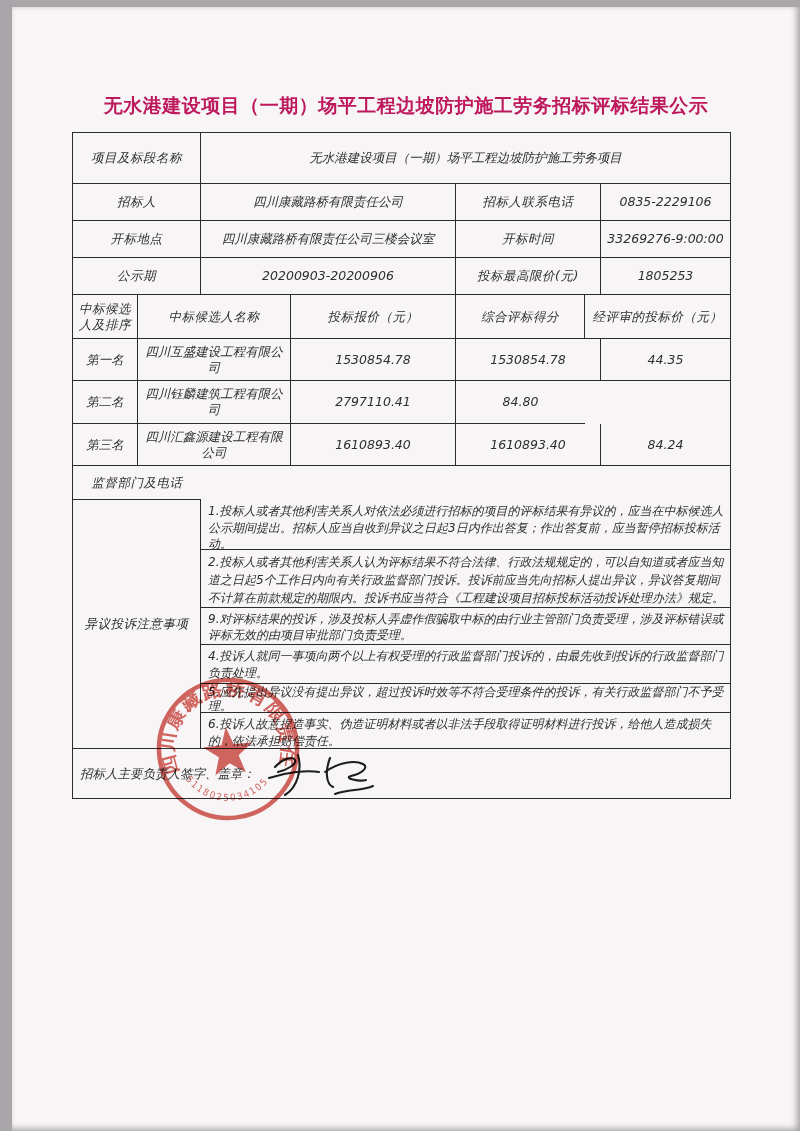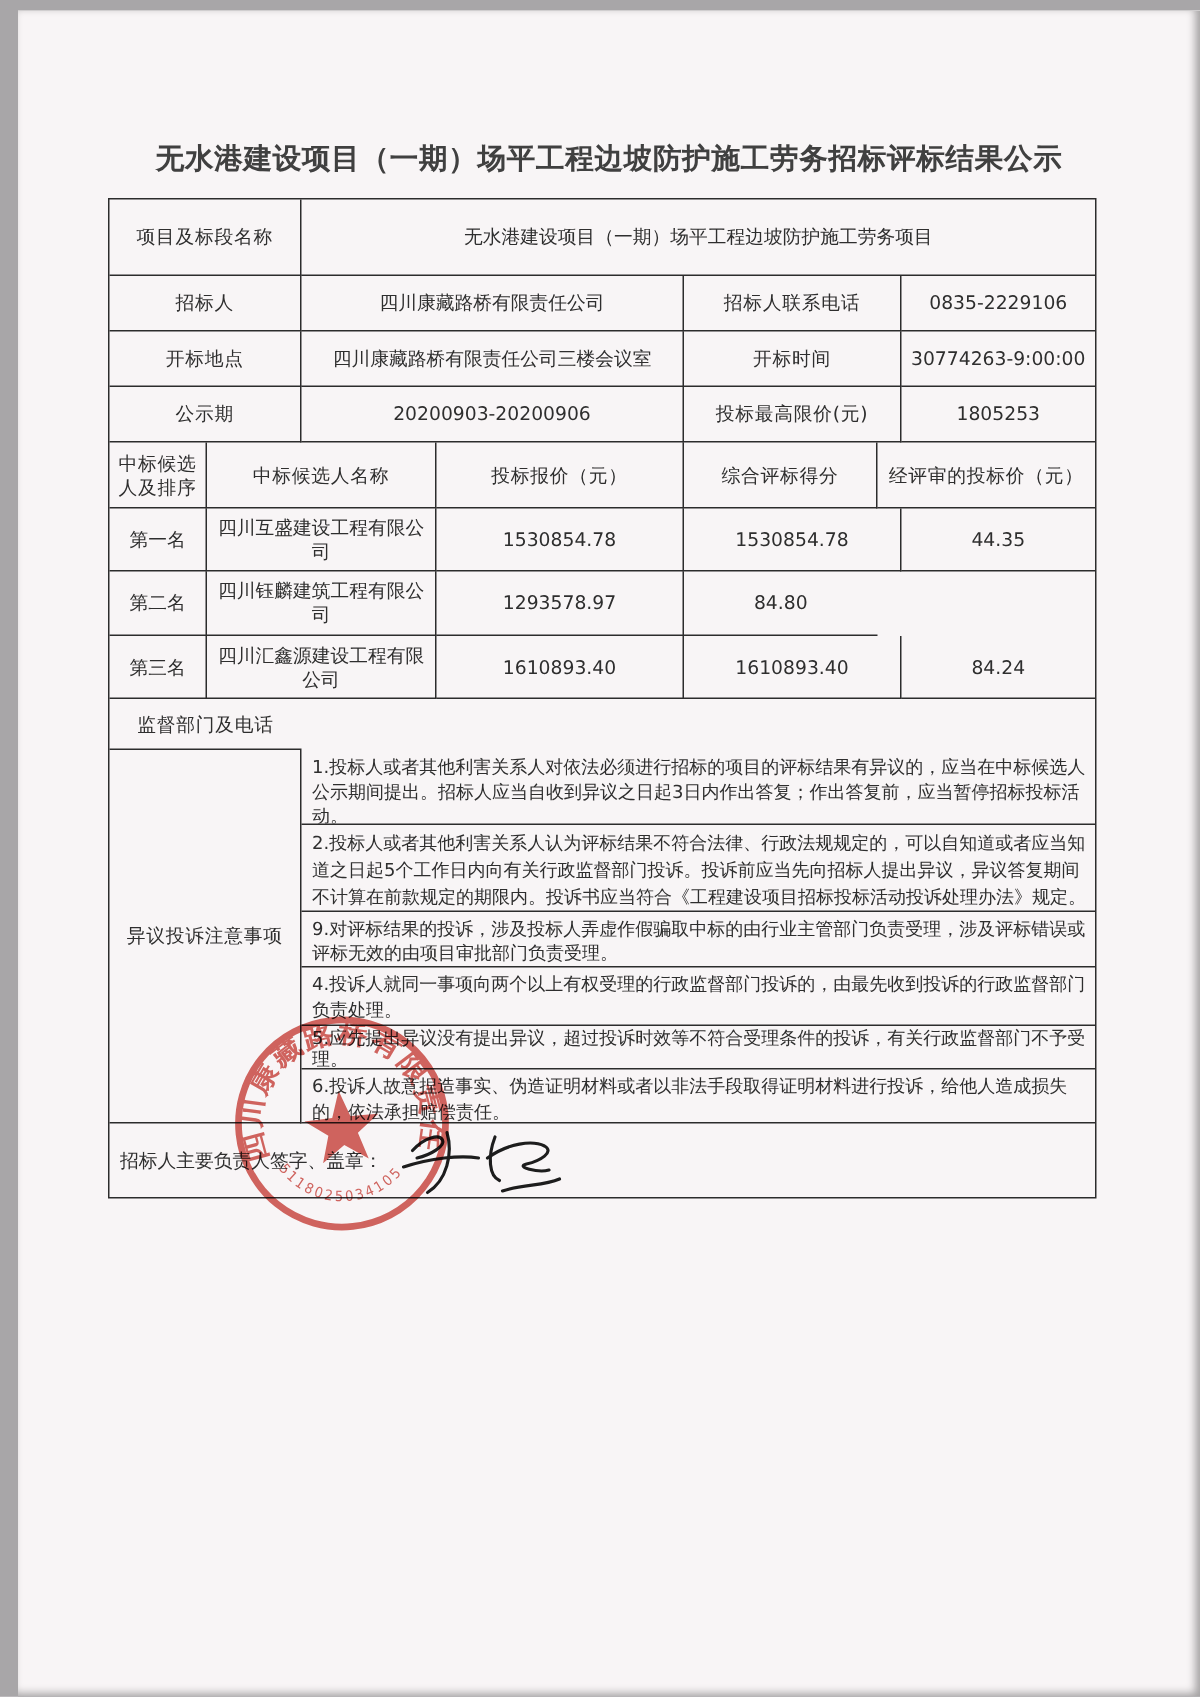--- a/index.html
+++ b/index.html
@@ -1,22 +1,22 @@
 <!DOCTYPE html>
 <html><head>
 <meta charset="utf-8">
 <style>
   html,body{margin:0;padding:0;background:#b0aeb0;font-family:"DejaVu Sans","Liberation Sans",sans-serif;}
   #stage{position:relative;width:800px;height:1131px;background:#a8a6a8;overflow:hidden;}
   #sheet{position:absolute;left:12px;top:7px;width:788px;height:1124px;background:#f8f5f6;box-shadow:-3px -2px 6px rgba(0,0,0,.35) inset;}
-  .title{position:absolute;left:0;top:86px;width:788px;text-align:center;font-size:19px;font-weight:bold;color:#404040;letter-spacing:.5px;}
+  .title{position:absolute;left:0;top:86px;width:788px;text-align:center;font-size:19px;font-weight:bold;color:#be185d;letter-spacing:.5px;}
   
   #tbl{position:absolute;left:60px;top:125px;width:657px;border:1.6px solid #2c2c2c;color:#2e2e2e;font-size:12.5px;}
   .row{display:flex;}
-  .cell{box-sizing:border-box;border-right:1.5px solid #2c2c2c;border-bottom:1.5px solid #2c2c2c;display:flex;align-items:center;justify-content:center;text-align:center;padding:2px 6px;line-height:16px;}
+  .cell{box-sizing:border-box;border-right:1.5px solid #2c2c2c;border-bottom:1.5px solid #2c2c2c;display:flex;align-items:center;justify-content:center;text-align:center;padding:2px 6px;line-height:16px;font-style:italic;}
   .cell:last-child{border-right:none;}
   .row:last-child > .cell{border-bottom:none;}
   .lab{letter-spacing:.5px;}
   
   .wA1{width:128px;} .wA2{width:529px;}
   .wB2{width:255px;} .wB3{width:145px;} .wB4{width:129px;}
   .wC1{width:65px;}  .wC2{width:153px;} .wC3{width:165px;} .wC4{width:145px;} .wC5{width:129px;}
   .wFull{width:657px;}
   
   .h1{height:51px;} .hB{height:37px;} .hHdr{height:44px;} .hC1{height:42px;} .hC2{height:43px;}
@@ -52,21 +52,21 @@
         <div class="cell lab wA1 hB">招标人</div>
         <div class="cell wB2 hB">四川康藏路桥有限责任公司</div>
         <div class="cell lab wB3 hB">招标人联系电话</div>
         <div class="cell wB4 hB">0835-2229106</div>
       </div>
 
       <div class="row">
         <div class="cell lab wA1 hB">开标地点</div>
         <div class="cell wB2 hB">四川康藏路桥有限责任公司三楼会议室</div>
         <div class="cell lab wB3 hB">开标时间</div>
-        <div class="cell wB4 hB">30774263-9:00:00</div>
+        <div class="cell wB4 hB">33269276-9:00:00</div>
       </div>
 
       <div class="row">
         <div class="cell lab wA1 hB">公示期</div>
         <div class="cell wB2 hB">20200903-20200906</div>
         <div class="cell lab wB3 hB">投标最高限价(元)</div>
         <div class="cell wB4 hB">1805253</div>
       </div>
 
       <div class="row">
@@ -81,21 +81,21 @@
         <div class="cell wC1 hC1">第一名</div>
         <div class="cell wC2 hC1">四川互盛建设工程有限公司</div>
         <div class="cell wC3 hC1">1530854.78</div>
         <div class="cell wC4 hC1">1530854.78</div>
         <div class="cell wC5 hC1">44.35</div>
       </div>
 
       <div class="row">
         <div class="cell wC1 hC2">第二名</div>
         <div class="cell wC2 hC2">四川钰麟建筑工程有限公司</div>
-        <div class="cell wC3 hC2">1293578.97</div>
+        <div class="cell wC3 hC2">2797110.41</div>
         <div class="cell wC5 hC2">84.80</div>
       </div>
 
       <div class="row">
         <div class="cell wC1 hC1">第三名</div>
         <div class="cell wC2 hC1">四川汇鑫源建设工程有限公司</div>
         <div class="cell wC3 hC1">1610893.40</div>
         <div class="cell wC4 hC1">1610893.40</div>
         <div class="cell wC5 hC1">84.24</div>
       </div>

